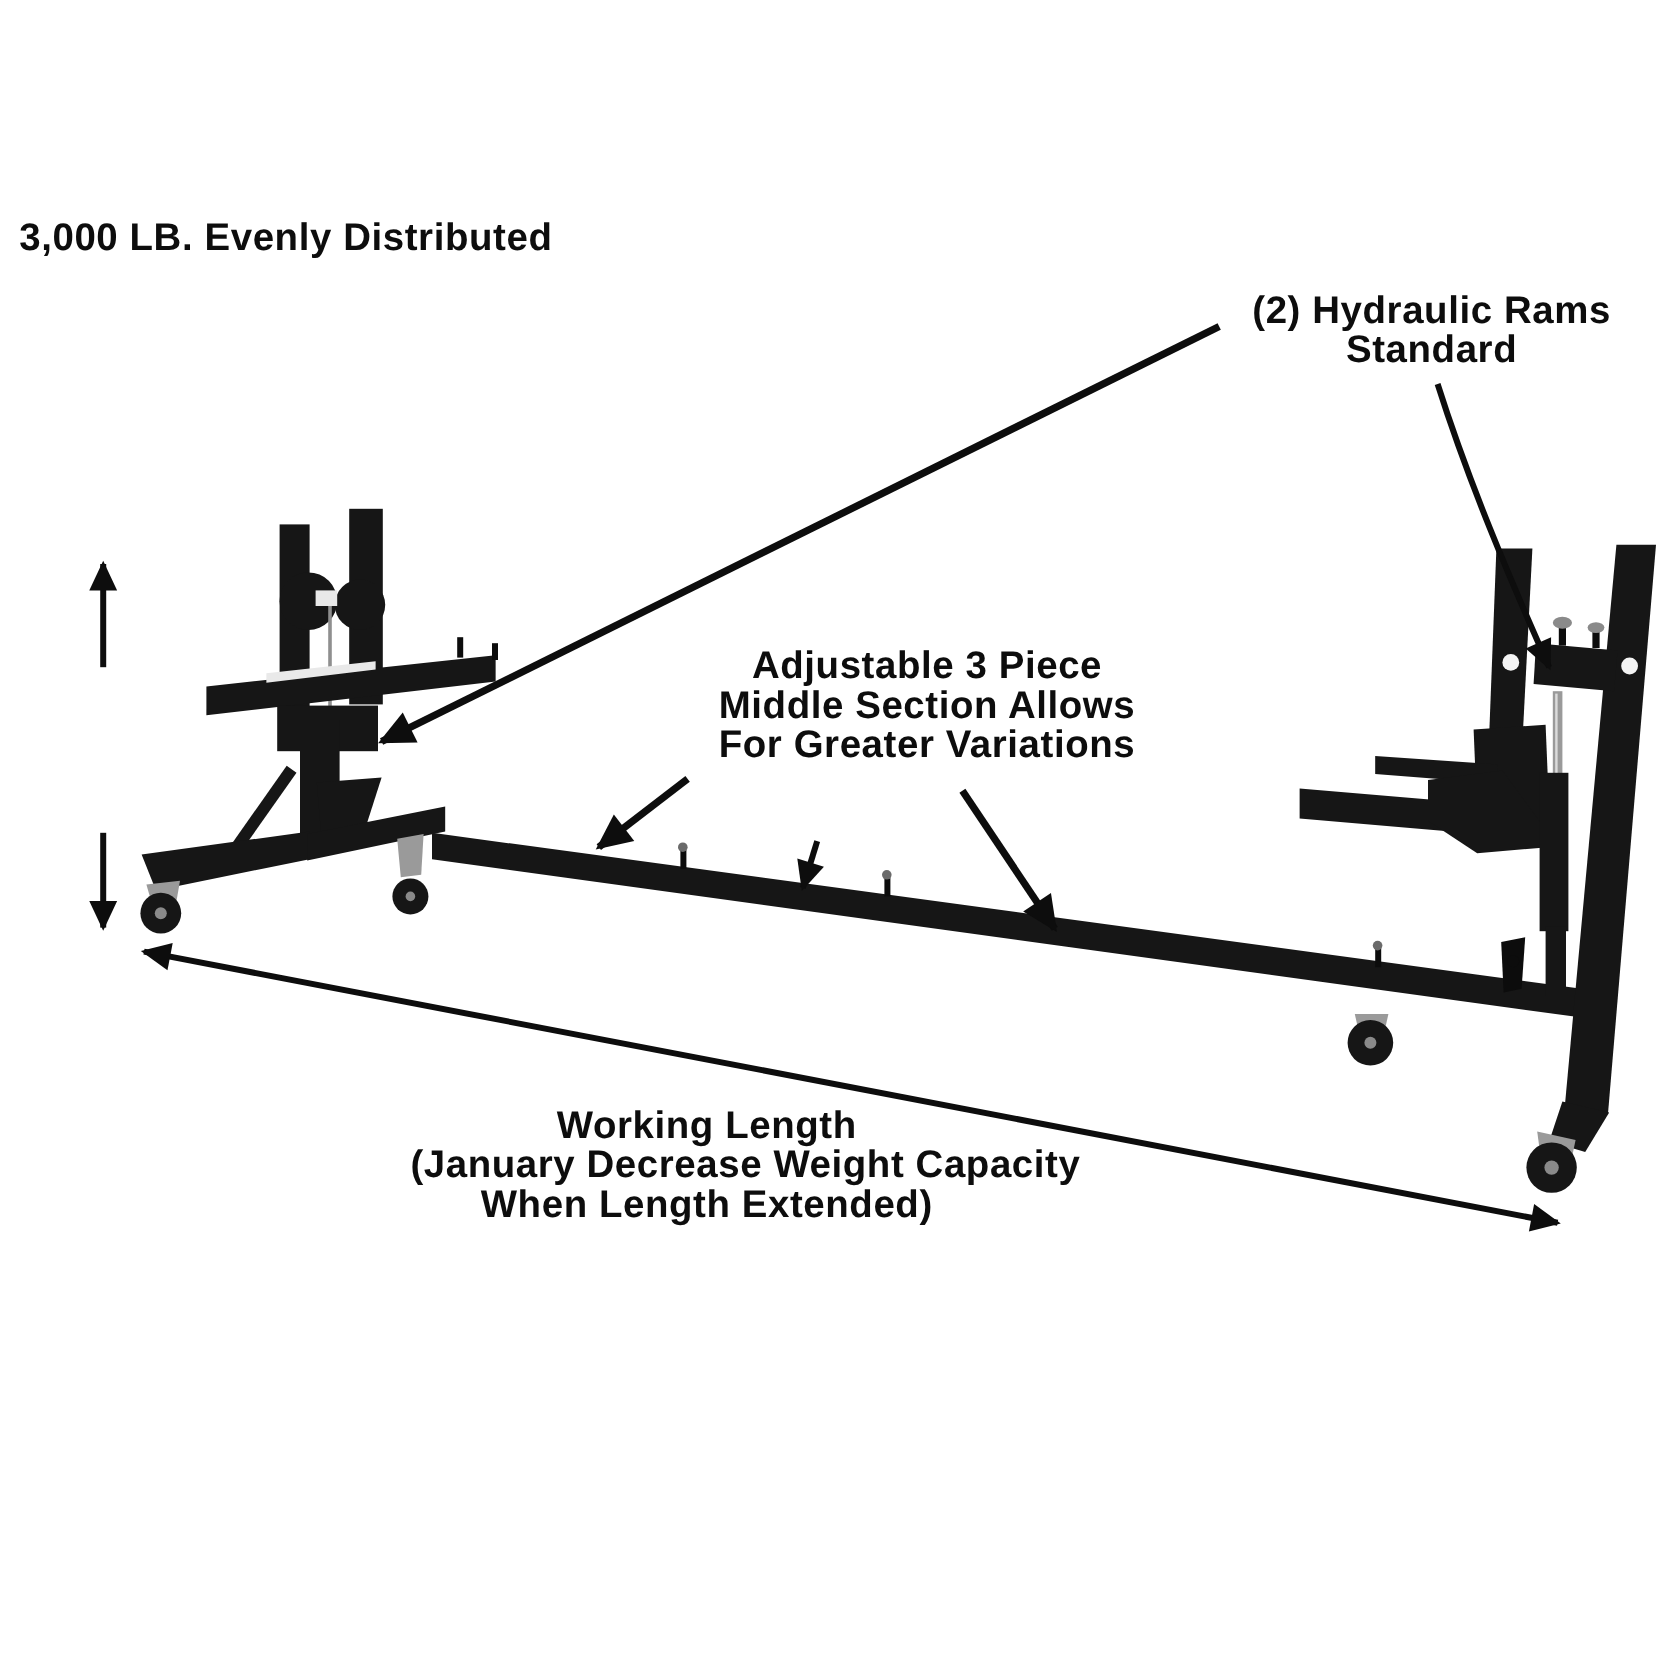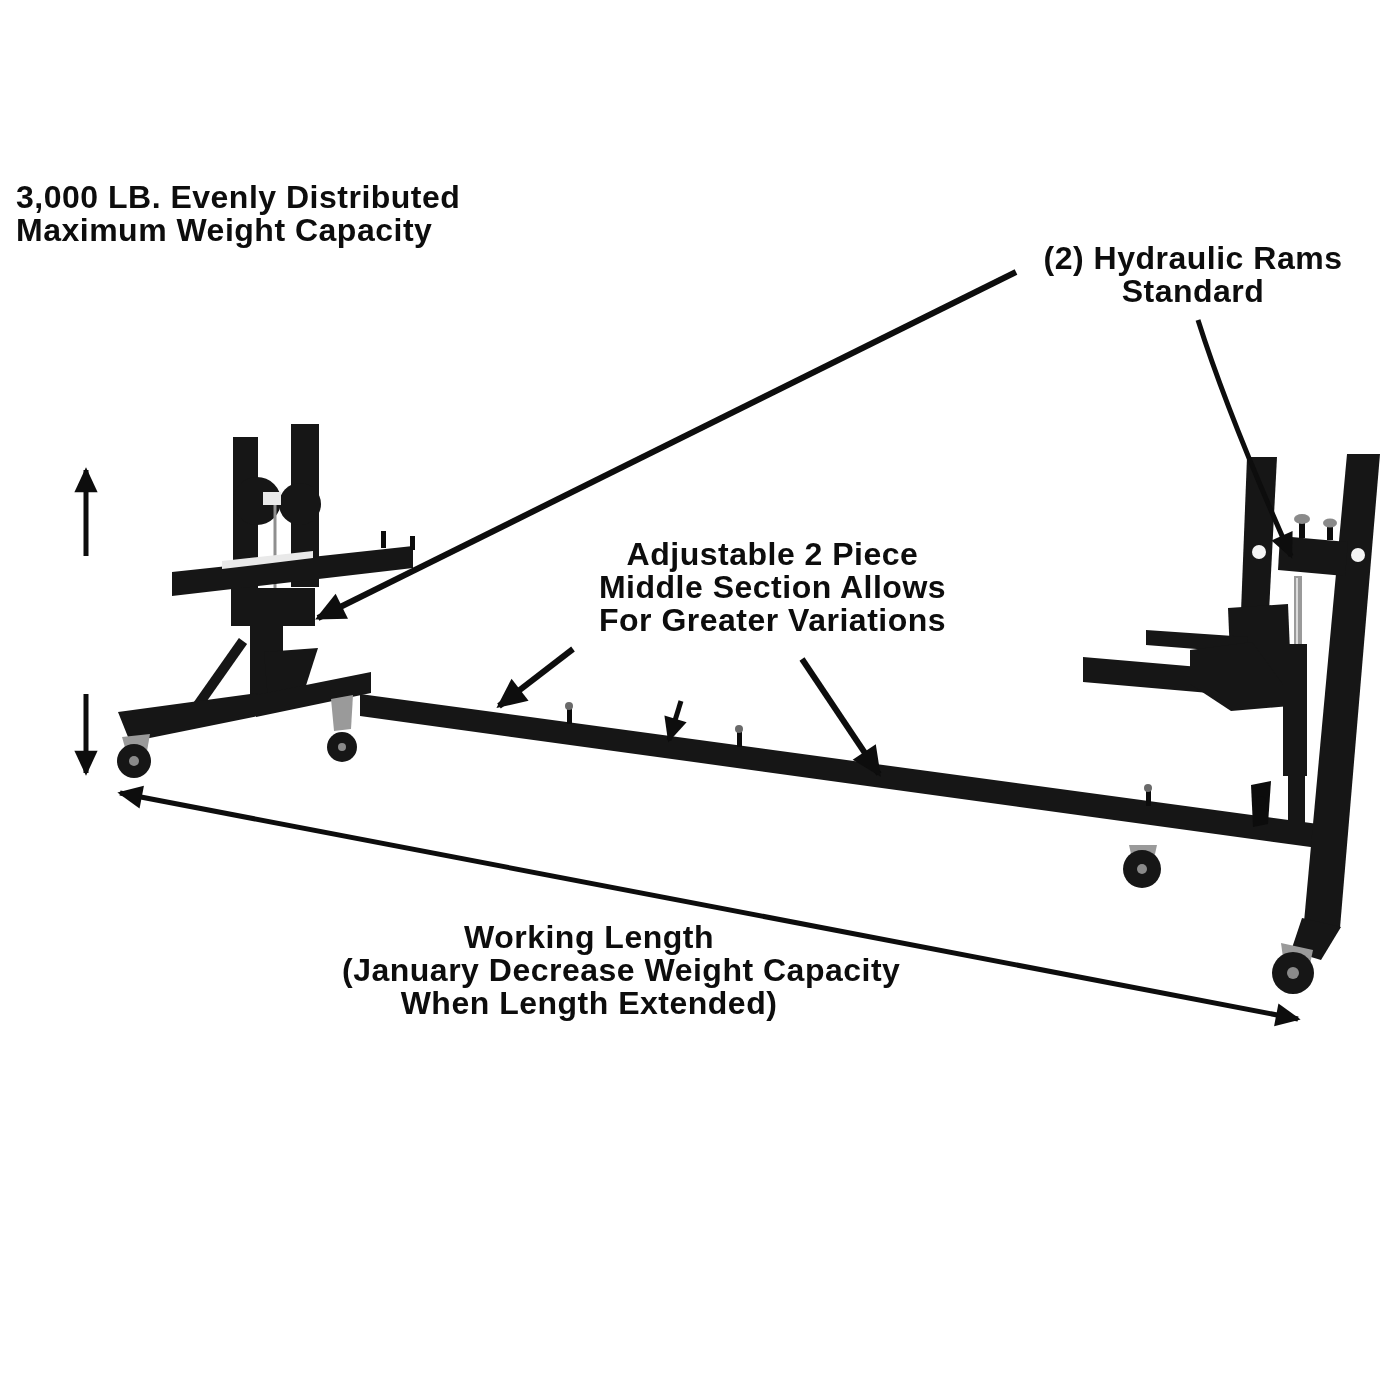--- a/index.html
+++ b/index.html
@@ -145,31 +145,30 @@
       <line class="arrow" x1="1016" y1="272" x2="318" y2="618" stroke-width="6" marker-end="url(#ah)"></line>
       <path class="arrow" d="M1198,320 C1224,402 1258,482 1291,556" stroke-width="5" marker-end="url(#ah)"></path>
       <line class="arrow" x1="573" y1="649" x2="499" y2="706" stroke-width="6" marker-end="url(#ah)"></line>
       <line class="arrow" x1="681" y1="701" x2="669" y2="740" stroke-width="5" marker-end="url(#ah)"></line>
       <line class="arrow" x1="802" y1="659" x2="879" y2="774" stroke-width="6" marker-end="url(#ah)"></line>
     </g>
   </svg>
 
   <div class="label" style="left:16px;top:181px;">
     <div>3,000 LB. Evenly Distributed</div>
-    <div>Maximum Weight Capacity</div>
   </div>
 
   <div class="label center" style="left:1020px;top:242px;width:346px;">
     <div>(2) Hydraulic Rams</div>
     <div>Standard</div>
   </div>
 
 
   <div class="label center" style="left:565px;top:538px;width:415px;">
-    <div>Adjustable 2 Piece</div>
+    <div>Adjustable 3 Piece</div>
     <div>Middle Section Allows</div>
     <div>For Greater Variations</div>
   </div>
 
   <div class="label center" style="left:342px;top:921px;width:494px;">
     <div>Working Length</div>
     <div>(January Decrease Weight Capacity</div>
     <div>When Length Extended)</div>
   </div>
 

